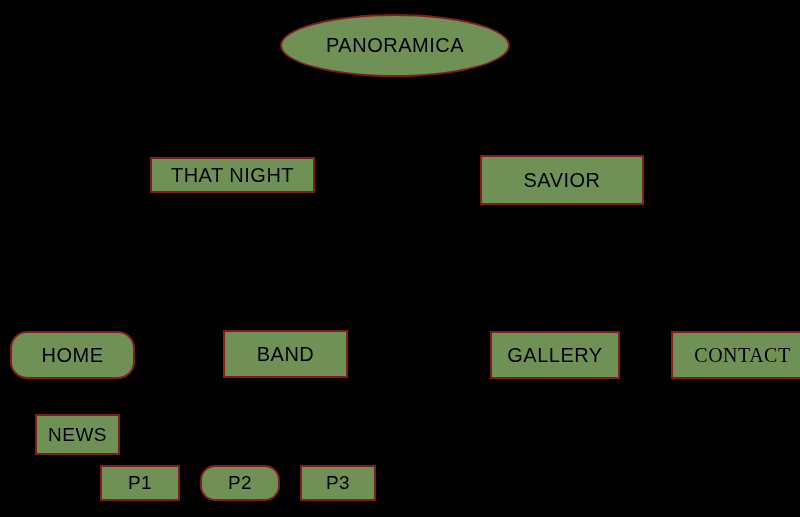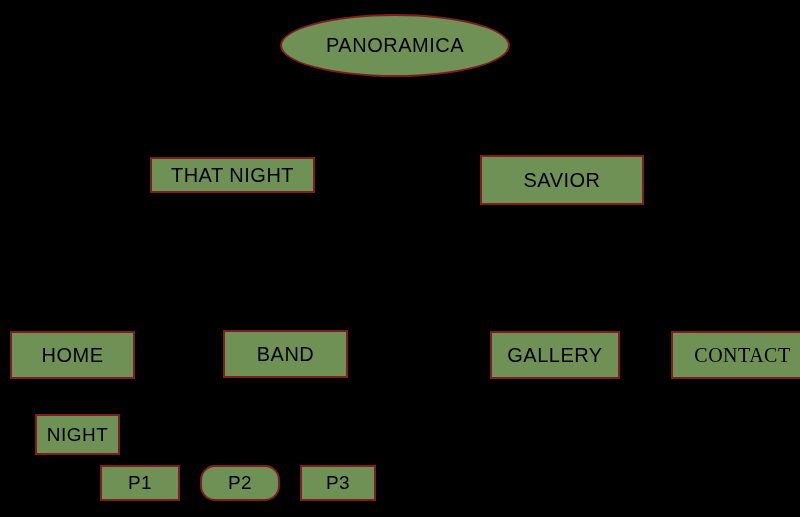--- a/index.html
+++ b/index.html
@@ -28,21 +28,21 @@
     box-sizing: border-box;
     white-space: nowrap;
   }
   .node.ellipse {
     border-radius: 50%;
   }
   
   .n-panoramica { left: 280px; top: 14px;  width: 230px; height: 63px; }
   .n-that-night { left: 150px; top: 157px; width: 165px; height: 36px; }
   .n-savior     { left: 480px; top: 155px; width: 164px; height: 50px; }
-  .n-home       { left: 10px;  top: 331px; width: 125px; height: 48px; }
+  .n-home       { left: 10px;  top: 331px; width: 125px; height: 48px; border-radius: 17px; }
   .n-band       { left: 175px; top: 330px; width: 125px; height: 48px; margin-left: 48px; }
   .n-gallery    { left: 490px; top: 331px; width: 130px; height: 48px; }
   .n-contact    { left: 671px; top: 331px; width: 143px; height: 48px; font-family: Liberation Serif, serif; }
   .n-news       { left: 35px;  top: 414px; width: 85px;  height: 41px; font-size: 19px; }
   .n-p1         { left: 100px; top: 465px; width: 80px;  height: 36px; font-size: 19px; }
   .n-p2         { left: 200px; top: 465px; width: 80px;  height: 36px; font-size: 19px; border-radius: 15px; }
   .n-p3         { left: 300px; top: 465px; width: 76px;  height: 36px; font-size: 19px; }
 </style>
 </head>
 <body>
@@ -56,21 +56,21 @@
   <div class="node n-savior">SAVIOR</div>
 
   <div class="node n-home">HOME</div>
 
   <div class="node n-band">BAND</div>
 
   <div class="node n-gallery">GALLERY</div>
 
   <div class="node n-contact">CONTACT</div>
 
-  <div class="node n-news">NIGHT</div>
+  <div class="node n-news">NEWS</div>
 
   <div class="node n-p1">P1</div>
 
   <div class="node n-p2">P2</div>
 
   <div class="node n-p3">P3</div>
 
 </div>
 
 </body></html>

